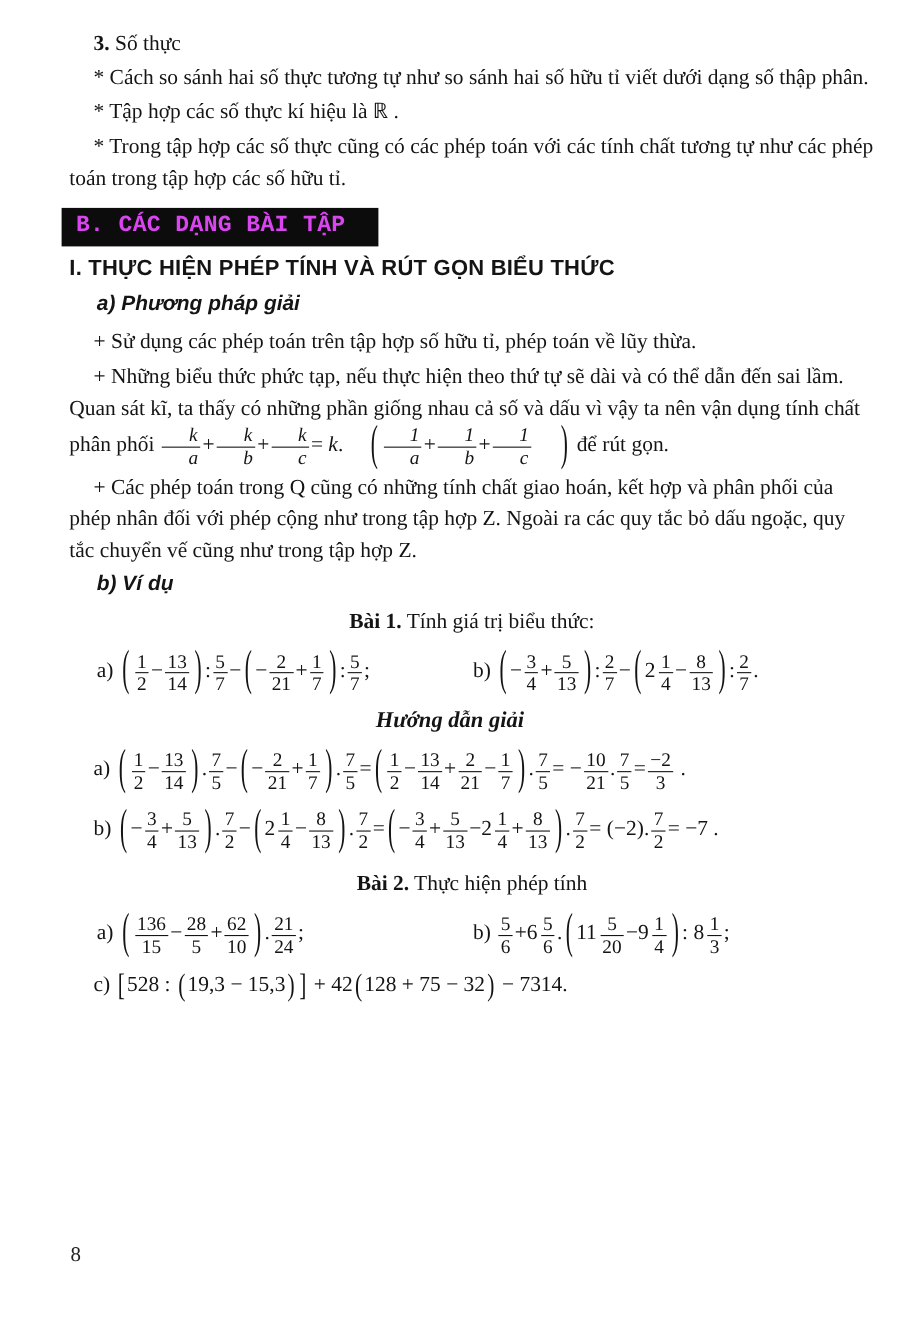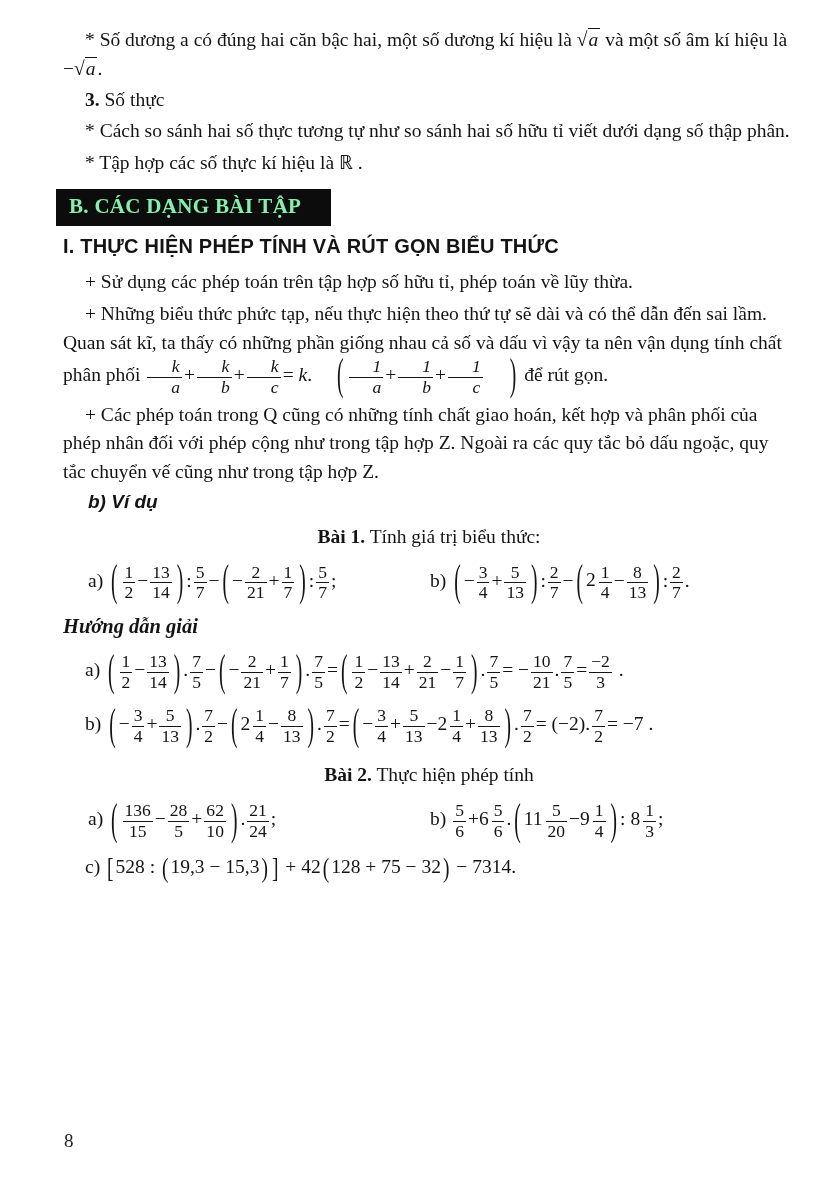--- a/index.html
+++ b/index.html
@@ -9,41 +9,41 @@
     padding:26px 27px 0 63px;
     font-family:"Liberation Serif",serif;
     font-size:19.5px;color:#141414;
     overflow:hidden;
   }
   p{margin:0;}
   .body-par{line-height:1.47;text-indent:22px;margin-bottom:3px;}
   .heading3{line-height:1.47;text-indent:22px;margin-bottom:2px;}
   .heading3 b{font-weight:bold;}
   .bar{
-    display:inline-block;background:#0c0c0c;color:#86efac;
-    font-family:Liberation Serif, serif;font-weight:bold;
+    display:inline-block;background:#0c0c0c;color:#d946ef;
+    font-family:Liberation Mono, monospace;font-weight:bold;
     font-size:21px;letter-spacing:0.3px;
     padding:5px 30px 7px 13px;margin:9px 0 7px -7px;
   }
   .section-heading{
     font-family:"Liberation Sans",sans-serif;font-weight:bold;
     font-size:20px;margin:2px 0 10px 0;letter-spacing:0.2px;
   }
   .sub-heading{
     font-family:"Liberation Sans",sans-serif;font-weight:bold;font-style:italic;
     font-size:19px;margin:4px 0 9px 25px;
   }
   .bai-label{line-height:1.45;margin:10px 0 4px 0;text-align:center;}
   .bai-label b{font-weight:bold;}
   .mathline{margin:14px 0 14px 22px;line-height:1.25;white-space:nowrap;}
   .row2{display:flex;margin:12px 0 6px 0;}
   .row2 .c1{margin-left:25px;width:342px;line-height:1.25;white-space:nowrap;}
   .row2 .c2{flex:1;line-height:1.25;white-space:nowrap;}
   .guide{
-    font-weight:bold;font-style:italic;
+    text-align:center;font-weight:bold;font-style:italic;
     font-size:20.5px;margin:12px 40px 8px 0;
   }
   
   .frac{
     display:inline-block;vertical-align:-0.68em;text-align:center;
     line-height:1.12;font-size:0.9em;margin:0 2px;
   }
   .frac .fn{display:block;padding:0 2px;}
   .frac .fd{display:block;border-top:1.4px solid #141414;padding:0 2px;}
   .mw{margin-right:1px;}
@@ -53,31 +53,32 @@
   .dm{transform:scaleY(1.45);margin:0 2px;}
   .sqrt{white-space:nowrap;}
   .sqrt .vin{border-top:1.4px solid #141414;padding:0 2px 0 1px;}
   .pagenum{position:absolute;left:64px;bottom:48px;font-size:19px;color:#222;}
 </style>
 </head>
 <body>
 
 <div class="page">
 
-  <p class="body-par">* Số dương a có đúng hai căn bậc hai, một số dương kí hiệu là <span class="sqrt">√<span class="vin it">a</span></span> và một số âm kí hiệu là −<span class="sqrt">√<span class="vin it">a</span></span>.</p>
 
   <p class="heading3"><b>3.</b><span> Số thực</span></p>
 
   <p class="body-par">* Cách so sánh hai số thực tương tự như so sánh hai số hữu tỉ viết dưới dạng số thập phân.</p>
   <p class="body-par">* Tập hợp các số thực kí hiệu là ℝ .</p>
+  <p class="body-par">* Trong tập hợp các số thực cũng có các phép toán với các tính chất tương tự như các phép toán trong tập hợp các số hữu tỉ.</p>
 
   <div class="bar"><span>B. CÁC DẠNG BÀI TẬP</span></div>
 
   <div class="section-heading">I. THỰC HIỆN PHÉP TÍNH VÀ RÚT GỌN BIỂU THỨC</div>
 
+  <div class="sub-heading">a) Phương pháp giải</div>
 
   <p class="body-par">+ Sử dụng các phép toán trên tập hợp số hữu tỉ, phép toán về lũy thừa.</p>
   <p class="body-par">+ Những biểu thức phức tạp, nếu thực hiện theo thứ tự sẽ dài và có thể dẫn đến sai lầm. Quan sát kĩ, ta thấy có những phần giống nhau cả số và dấu vì vậy ta nên vận dụng tính chất phân phối <span class="frac it"><span class="fn">k</span><span class="fd">a</span></span>+<span class="frac it"><span class="fn">k</span><span class="fd">b</span></span>+<span class="frac it"><span class="fn">k</span><span class="fd">c</span></span>= <span class="it">k</span>.<span class="del db">(</span><span class="frac it"><span class="fn">1</span><span class="fd">a</span></span>+<span class="frac it"><span class="fn">1</span><span class="fd">b</span></span>+<span class="frac it"><span class="fn">1</span><span class="fd">c</span></span><span class="del db">)</span> để rút gọn.</p>
   <p class="body-par">+ Các phép toán trong Q cũng có những tính chất giao hoán, kết hợp và phân phối của phép nhân đối với phép cộng như trong tập hợp Z. Ngoài ra các quy tắc bỏ dấu ngoặc, quy tắc chuyển vế cũng như trong tập hợp Z.</p>
 
   <div class="sub-heading">b) Ví dụ</div>
 
   <p class="bai-label"><b>Bài 1.</b><span> Tính giá trị biểu thức:</span></p>
 
   <div class="row2">

